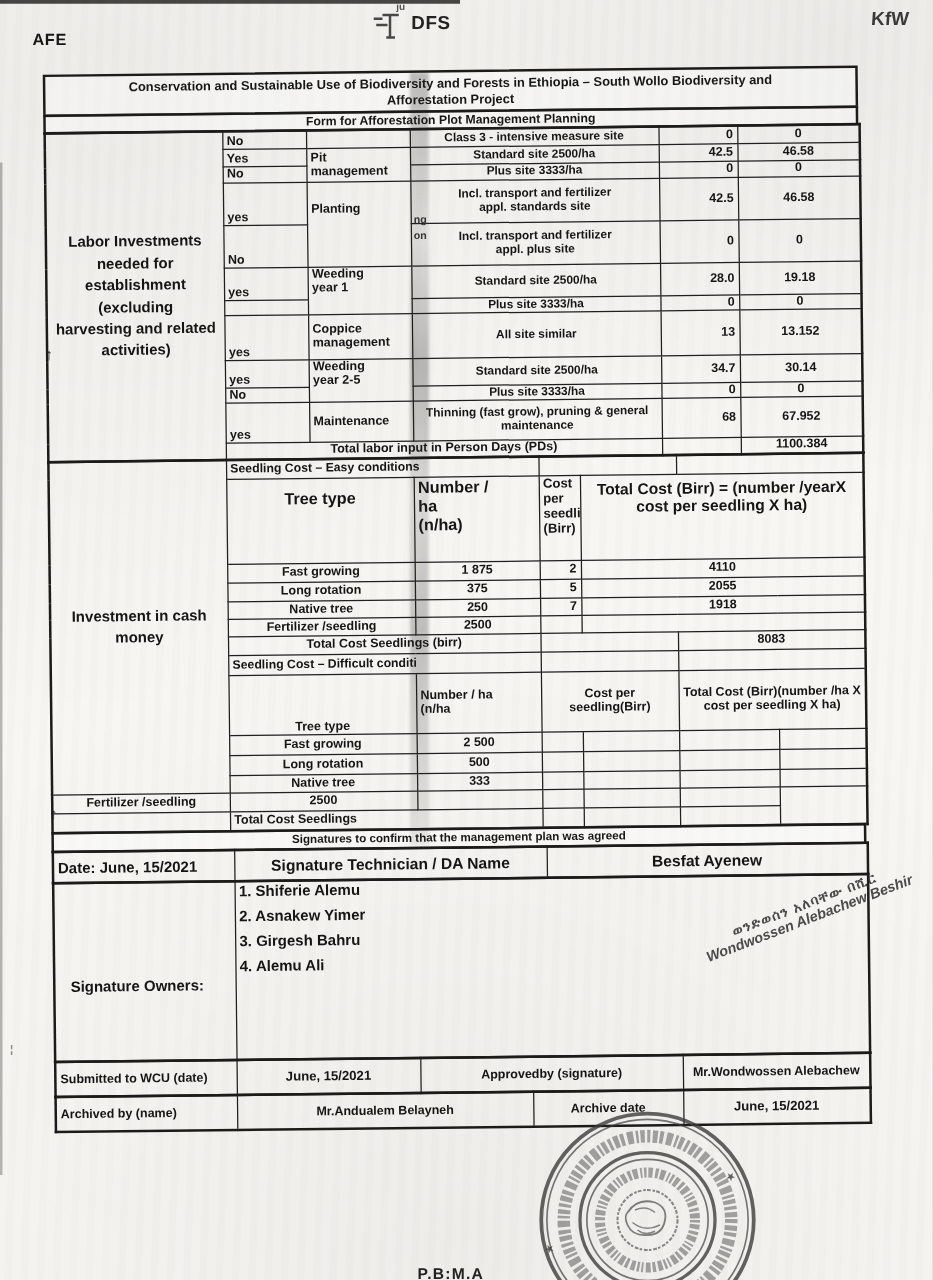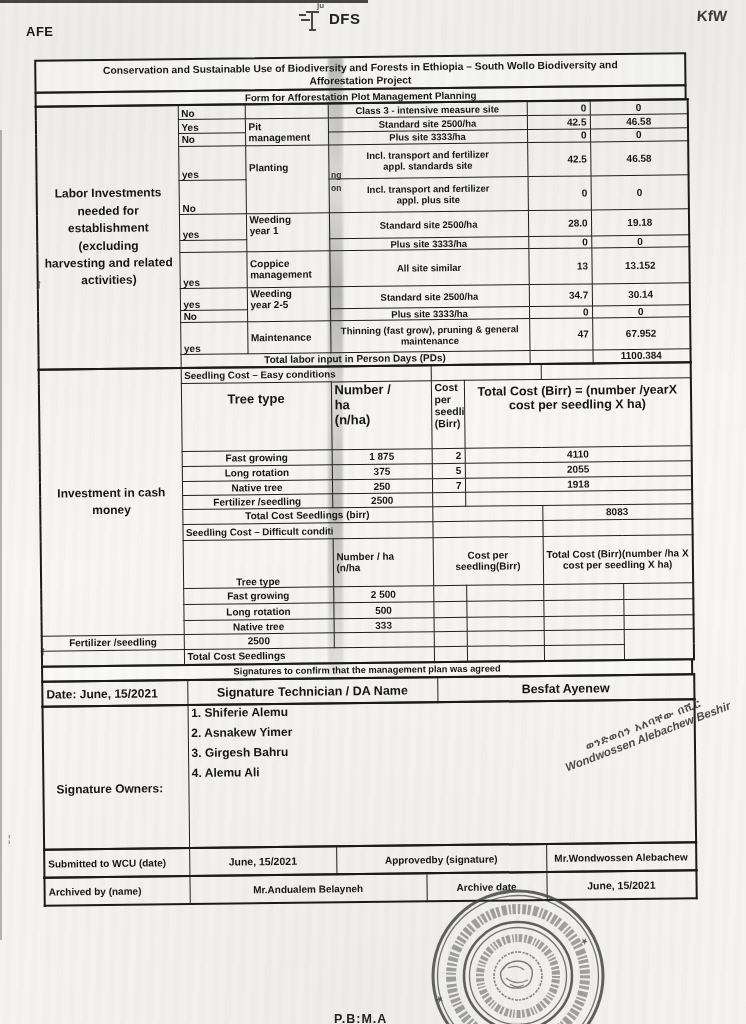--- a/index.html
+++ b/index.html
@@ -164,21 +164,21 @@
         <td class="tL f10">No</td>
         <td class="tC">Plus site 3333/ha</td>
         <td class="tR f10">0</td>
         <td class="tC f10">0</td>
       </tr>
       <tr style="height:32px">
         <td class="tL vB f10">yes</td>
         <td class="tL f10">Maintenance</td>
         <td class="tC preline">Thinning (fast grow), pruning &amp; general
 maintenance</td>
-        <td class="tR f10">47</td>
+        <td class="tR f10">68</td>
         <td class="tC f10">67.952</td>
       </tr>
       <tr style="height:14px">
         <td colspan="3" class="tC f10">Total labor input in Person Days (PDs)</td>
         <td></td>
         <td class="tC f10">1100.384</td>
       </tr>
     </tbody>
       </table>
 

